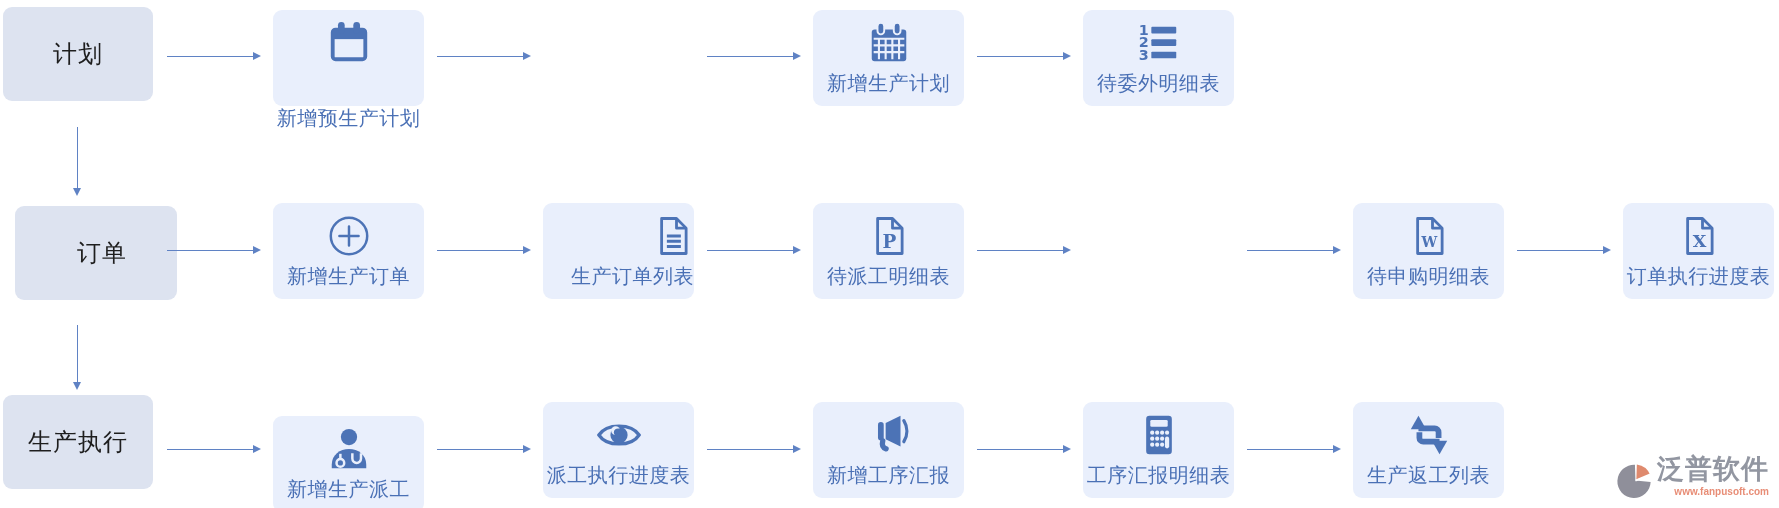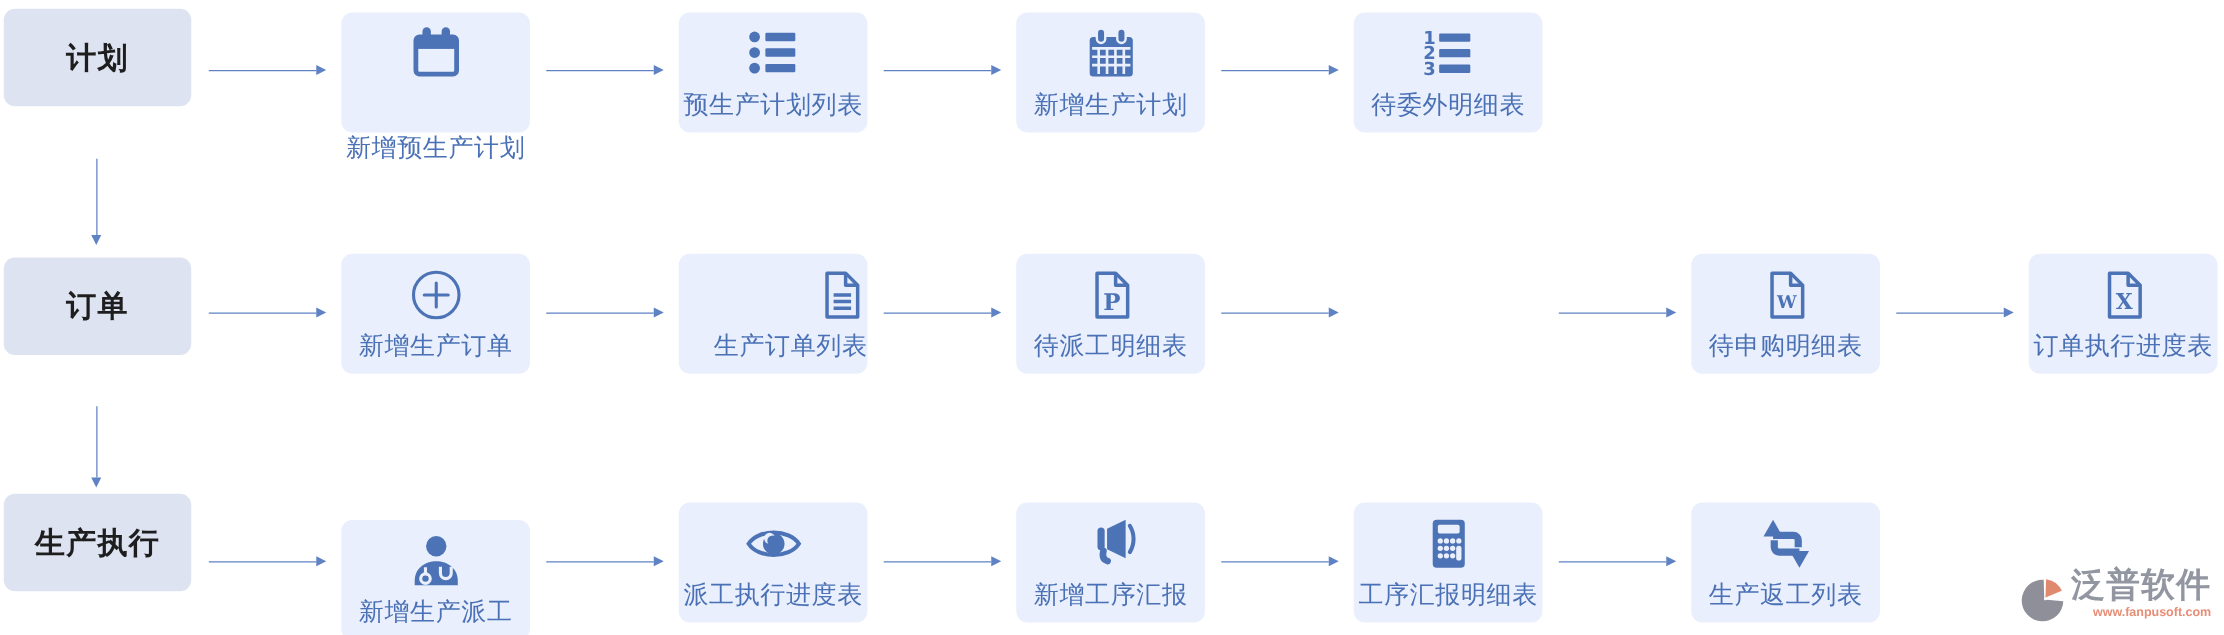--- a/index.html
+++ b/index.html
@@ -1,23 +1,23 @@
 <!DOCTYPE html>
 <html><head>
 <meta charset="utf-8">
 <style>
   html,body { margin:0; padding:0; background:#ffffff; }
   body { font-family:"Liberation Sans","DejaVu Sans",sans-serif; }
   #stage {
     position:relative; width:1779px; height:508px; background:#ffffff; overflow:hidden;
   }
   .cat {
-    position:absolute; width:150px; height:78px; background:#dde3f0; border-radius:9px;
+    position:absolute; width:150px; height:94px; background:#dde3f0; border-radius:9px;
     display:flex; align-items:center; justify-content:center;
-    font-size:24px; font-weight:700; color:#1e1e1e; letter-spacing:1px;
+    font-size:24px; font-weight:400; color:#1e1e1e; letter-spacing:1px;
   }
   .item {
     position:absolute; width:151px; height:96px; background:#e9effc; border-radius:9px;
     display:flex; flex-direction:column; align-items:center;
     padding-top:9px; box-sizing:border-box; cursor:pointer;
   }
   .icon { height:48px; display:flex; align-items:center; justify-content:center; color:#4c73b6; }
   .icon svg { display:block; }
   .item .label {
     margin-top:3px; font-size:20px; color:#4a70b5; letter-spacing:0.5px; white-space:nowrap;
@@ -58,33 +58,20 @@
         <rect x="7" y="11" width="34" height="31" rx="3" fill="none" stroke="currentColor" stroke-width="4"></rect>
         <rect x="7" y="11" width="34" height="10" fill="currentColor"></rect>
         <rect x="12.5" y="3" width="7" height="12" rx="3.5" fill="currentColor"></rect>
         <rect x="28.5" y="3" width="7" height="12" rx="3.5" fill="currentColor"></rect>
       </svg>
     </span>
     <span class="label">新增预生产计划</span>
   </div>
 
   <div class="ah" style="left:437px; top:56px; width:86px;"></div>
-  <div class="item" style="left:543px; top:10px;">
-    <span class="icon">
-      <svg width="46" height="46" viewBox="0 0 48 48">
-        <circle cx="8" cy="10" r="4.5" fill="currentColor"></circle>
-        <circle cx="8" cy="23" r="4.5" fill="currentColor"></circle>
-        <circle cx="8" cy="36" r="4.5" fill="currentColor"></circle>
-        <rect x="17" y="6.5" width="25" height="7" rx="1" fill="currentColor"></rect>
-        <rect x="17" y="19.5" width="25" height="7" rx="1" fill="currentColor"></rect>
-        <rect x="17" y="32.5" width="25" height="7" rx="1" fill="currentColor"></rect>
-      </svg>
-    </span>
-    <span class="label">预生产计划列表</span>
-  </div>
 
   <div class="ah" style="left:707px; top:56px; width:86px;"></div>
   <div class="item" style="left:813px; top:10px;">
     <span class="icon">
       <svg width="46" height="46" viewBox="0 0 48 48">
         <rect x="6" y="10" width="36" height="33" rx="3" fill="currentColor"></rect>
         <rect x="12" y="3" width="7" height="12" rx="3.5" fill="currentColor" stroke="#e9effc" stroke-width="2"></rect>
         <rect x="29" y="3" width="7" height="12" rx="3.5" fill="currentColor" stroke="#e9effc" stroke-width="2"></rect>
         <path d="M13.5 20 V41 M20.5 20 V41 M27.5 20 V41 M34.5 20 V41 M8 19.5 H40 M8 26.5 H40 M8 33.5 H40" stroke="#e9effc" stroke-width="2.2" fill="none"></path>
       </svg>
@@ -102,21 +89,21 @@
         <rect x="16" y="7" width="26" height="7" rx="1" fill="currentColor"></rect>
         <rect x="16" y="20" width="26" height="7" rx="1" fill="currentColor"></rect>
         <rect x="16" y="33" width="26" height="7" rx="1" fill="currentColor"></rect>
       </svg>
     </span>
     <span class="label">待委外明细表</span>
   </div>
 
   <div class="av" style="left:77px; top:127px; height:61px;"></div>
 
-  <div class="cat" style="left:3px; top:206px;">
+  <div class="cat" style="left:15px; top:206px;padding-left:12px;">
     <span>订单</span>
   </div>
 
   <div class="ah" style="left:167px; top:250px; width:86px;"></div>
   <div class="item" style="left:273px; top:203px;align-items:center;">
     <span class="icon">
       <svg width="46" height="46" viewBox="0 0 48 48">
         <circle cx="24" cy="24" r="19" fill="none" stroke="currentColor" stroke-width="2.6"></circle>
         <path d="M24 14 V34 M14 24 H34" stroke="currentColor" stroke-width="2.6" stroke-linecap="round" fill="none"></path>
       </svg>

